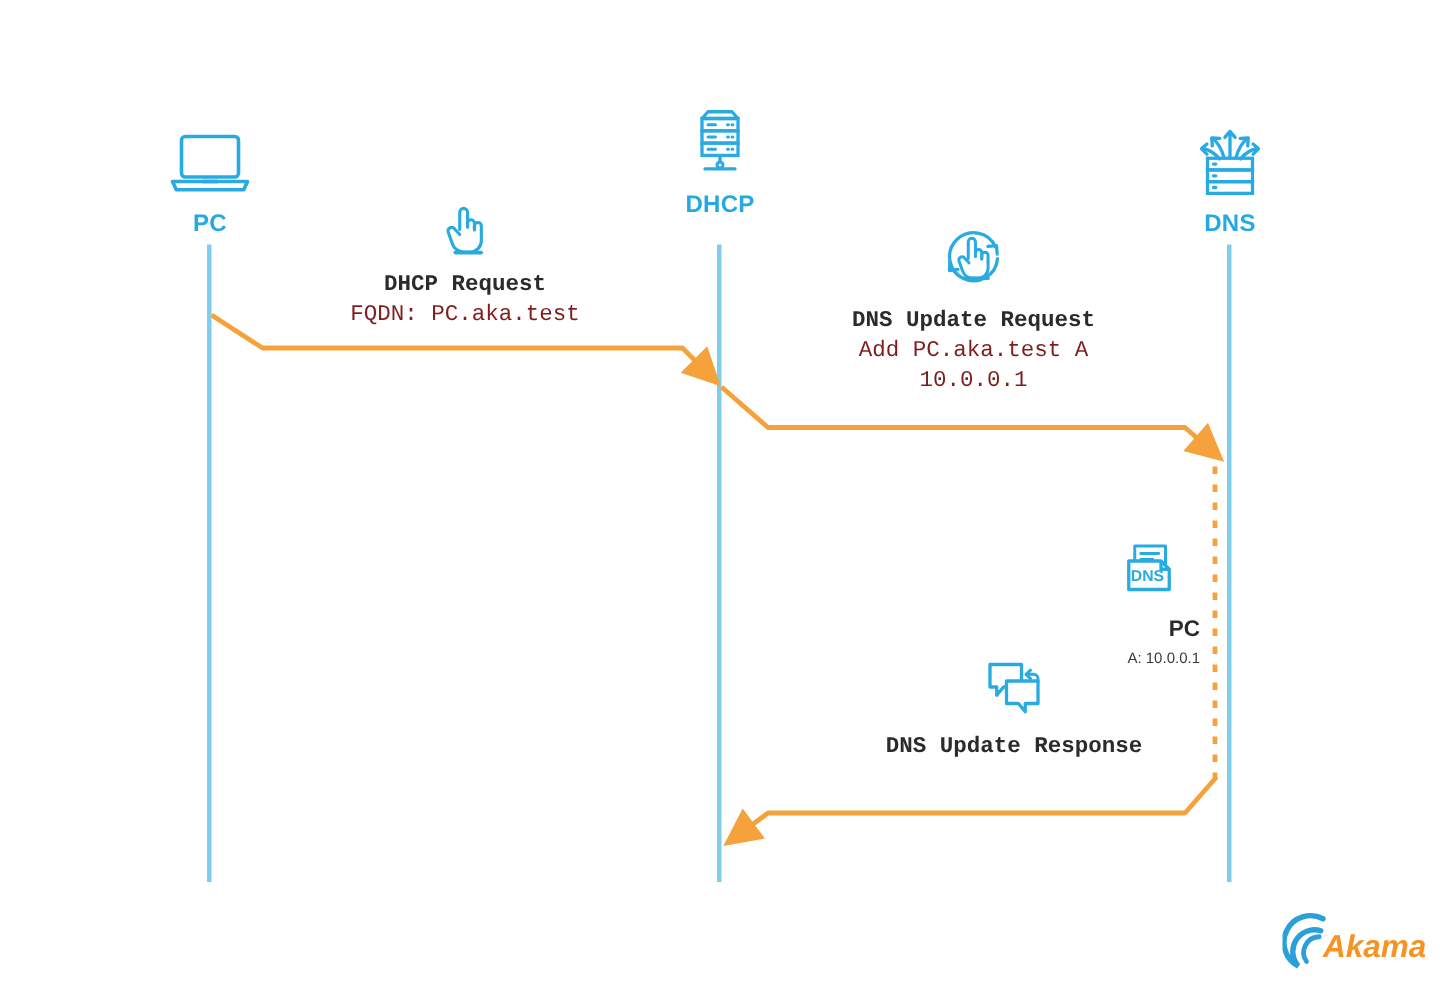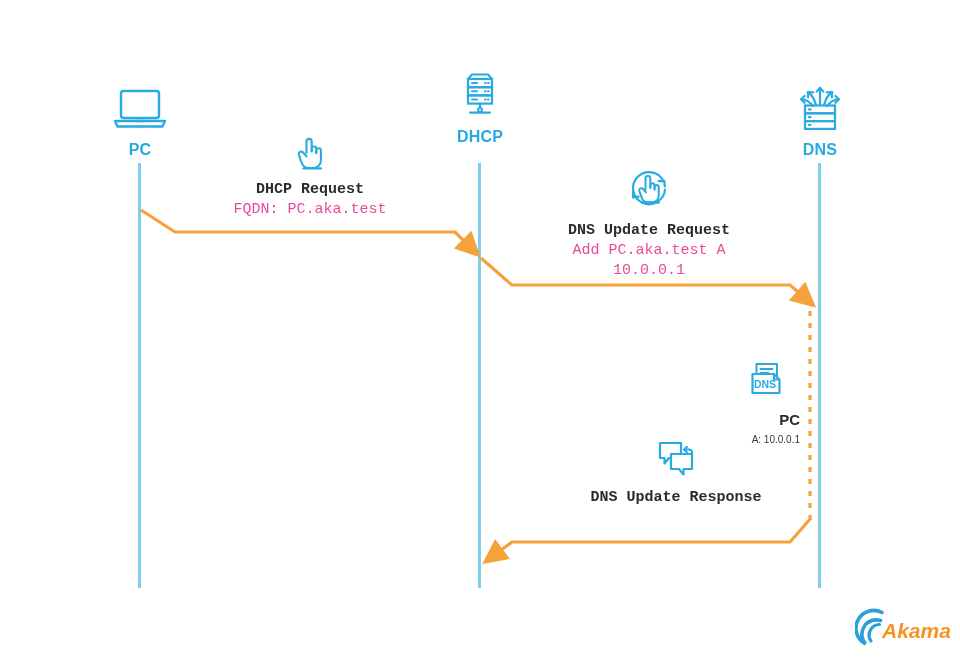--- a/index.html
+++ b/index.html
@@ -53,21 +53,21 @@
   }
   .msg-title {
     font-size: 15px;
     font-weight: 700;
     color: #2b2b2b;
     line-height: 20px;
   }
   .msg-sub {
     font-size: 15px;
     font-weight: 400;
-    color: #ec4899;
+    color: #7f1d1d;
     line-height: 20px;
   }
   .record-block {
     position: absolute;
     text-align: right;
   }
   .record-icon {
     display: flex;
     justify-content: flex-end;
     margin-bottom: 4px;
@@ -169,21 +169,21 @@
         <path d="M22.7 19.5 V16.8 a2.3 2.3 0 0 1 4.6 0 V21" fill="none" stroke="#29abe2" stroke-width="2.1" stroke-linecap="round" stroke-linejoin="round"></path>
         <path d="M27.3 21.3 V18.6 a2.3 2.3 0 0 1 4.6 0 V23" fill="none" stroke="#29abe2" stroke-width="2.1" stroke-linecap="round" stroke-linejoin="round"></path>
         <path d="M31.9 23 v5.5 a7.5 7.5 0 0 1 -7.5 7.5 h-4 a8 8 0 0 1 -8 -6 l-2.6 -7.4 a2.4 2.4 0 0 1 4 -2.3 l3.7 4" fill="none" stroke="#29abe2" stroke-width="2.1" stroke-linecap="round" stroke-linejoin="round"></path>
         <path d="M14.5 36.4 h17.4" stroke="#29abe2" stroke-width="2.4" stroke-linecap="round"></path>
       </svg>
     </div>
     <div class="msg-title">DHCP Request</div>
     <div class="msg-sub">FQDN: PC.aka.test</div>
   </div>
 
-  <div class="msg-block" style="left:509px; top:163px; width:280px;">
+  <div class="msg-block" style="left:509px; top:146px; width:280px;">
     <div class="msg-icon">
       <svg width="52" height="52" viewBox="0 0 52 52">
 
         <path d="M40.6 18.5 A16 16 0 1 0 42 26.5" fill="none" stroke="#29abe2" stroke-width="2.2" stroke-linecap="round"></path>
         <path d="M35.6 18.2 L41.3 17.8 L41.8 23.4" fill="none" stroke="#29abe2" stroke-width="2.2" stroke-linecap="round" stroke-linejoin="round"></path>
         <path d="M15.6 33.6 L10 34.4 L10.2 28.8" fill="none" stroke="#29abe2" stroke-width="2.2" stroke-linecap="round" stroke-linejoin="round"></path>
 
         <path d="M22.5 26.5 V15.3 a2.4 2.4 0 0 1 4.8 0 V24.6" fill="none" stroke="#29abe2" stroke-width="2" stroke-linecap="round" stroke-linejoin="round"></path>
         <path d="M27.3 25 V22.4 a2.1 2.1 0 0 1 4.2 0 V26.5" fill="none" stroke="#29abe2" stroke-width="2" stroke-linecap="round" stroke-linejoin="round"></path>
         <path d="M31.5 26.6 V24.2 a2.1 2.1 0 0 1 4.2 0 V28.3" fill="none" stroke="#29abe2" stroke-width="2" stroke-linecap="round" stroke-linejoin="round"></path>

